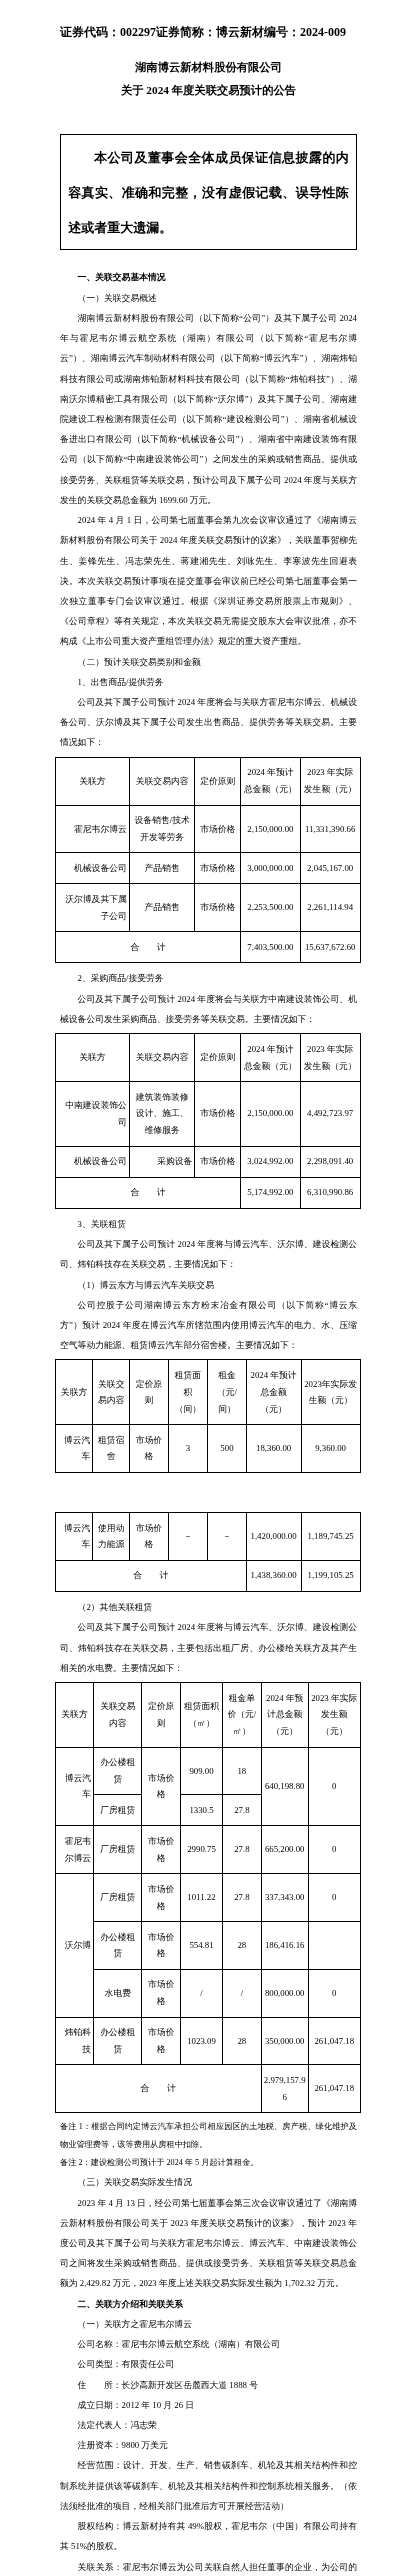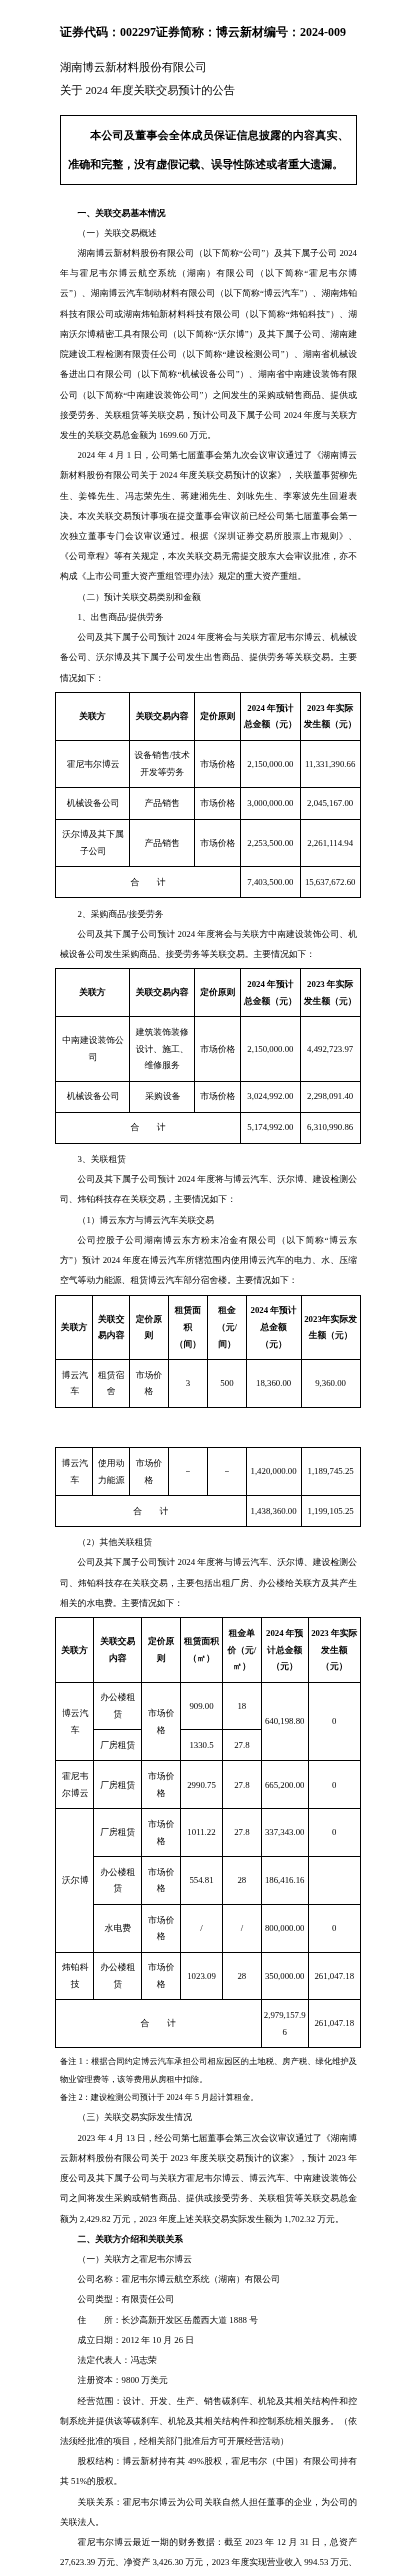--- a/index.html
+++ b/index.html
@@ -1,31 +1,31 @@
 <!DOCTYPE html>
 <html style="font-size:8.2px"><head>
 <meta charset="utf-8">
 <style>
   html,body { margin:0; padding:0; background:#ffffff; }
   body { width:409px; color:#000; font-family:"Liberation Serif","DejaVu Serif",serif; }
   .doc { padding:24px 52px 41px 60px; }
   .hdrline { display:flex; justify-content:flex-start; font-weight:bold; font-size:12px; line-height:1.4; }
-  .titles { text-align:left; font-weight:normal; font-size:11.3px; line-height:2.0; margin-top:15.5px; }
-  .notice-box { border:1px solid #000; margin-top:14px; padding:4.1px 7.2px; font-weight:bold; font-size:11px; line-height:2.7; text-align:justify; }
+  .titles { text-align:center; font-weight:bold; font-size:11.3px; line-height:2.0; margin-top:15.5px; }
+  .notice-box { border:1px solid #000; margin-top:33px; padding:4.1px 7.2px; font-weight:bold; font-size:13px; line-height:2.7; text-align:justify; }
   .notice-box .inner { text-indent:2em; }
   .body-blocks { margin-top:17.5px; }
   .b-h1 { font-weight:bold; font-size:8.8px; line-height:2.3; text-indent:2em; text-align:justify; }
   .b-h2 { font-size:8.8px; line-height:2.3; text-indent:2em; text-align:justify; }
   .b-p  { font-size:8.8px; line-height:2.3; text-indent:2em; text-align:justify; margin:0; }
   .b-note { font-size:8.2px; line-height:2.2; text-align:justify; margin:0; }
   .b-gap { width:100%; }
   table.rel { width:103%; margin-left:-5.2px; border-collapse:collapse; table-layout:fixed; margin-top:4.1px; margin-bottom:5.2px; border:1px solid #000; }
   table.rel th, table.rel td { border:0.5px solid #000; font-size:8.8px; text-align:center; vertical-align:middle; padding:6.7px 2.1px; line-height:1.9; word-break:break-all; }
-  table.rel th { font-weight:bold; }
-  table.rel td.al { text-align:center; padding-left:3.6px; }
+  table.rel th { font-weight:normal; }
+  table.rel td.al { text-align:right; padding-left:3.6px; }
 </style>
 </head>
 <body>
 
 <div class="doc">
 
   <div class="hdrline">
     <span>证券代码：002297</span>
     <span>证券简称：博云新材</span>
     <span>编号：2024-009</span>

